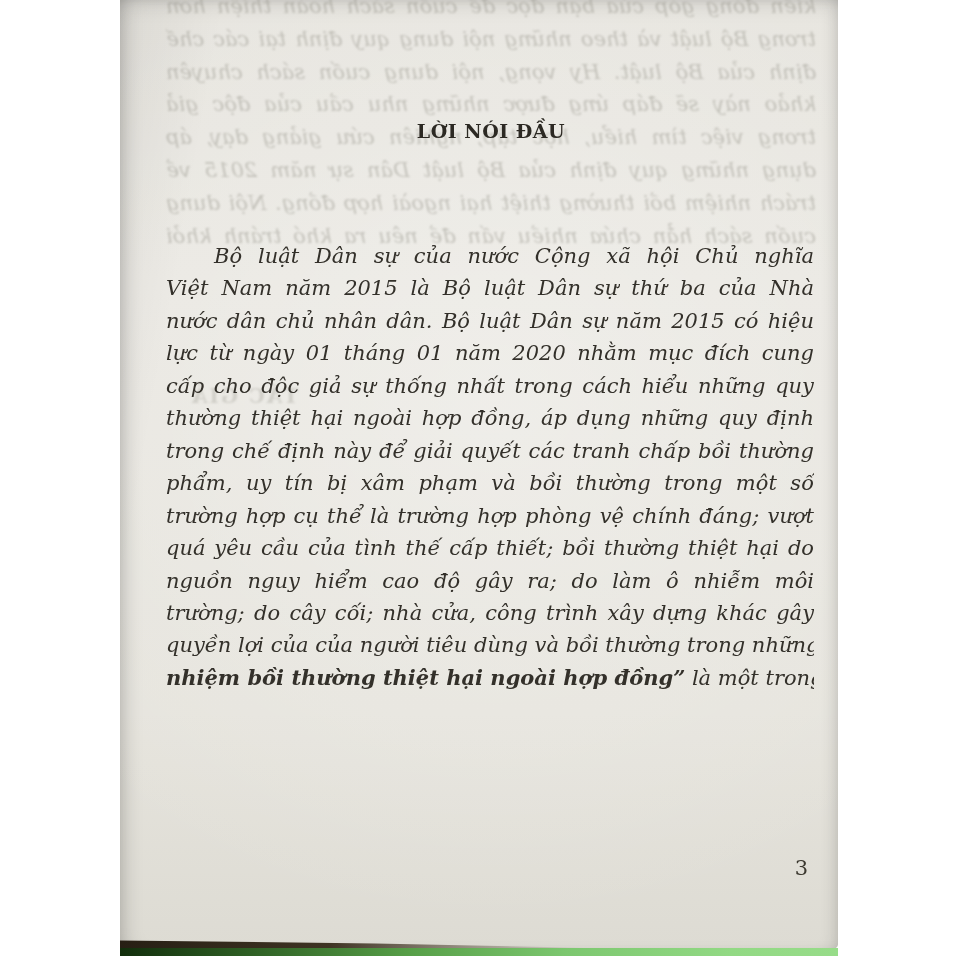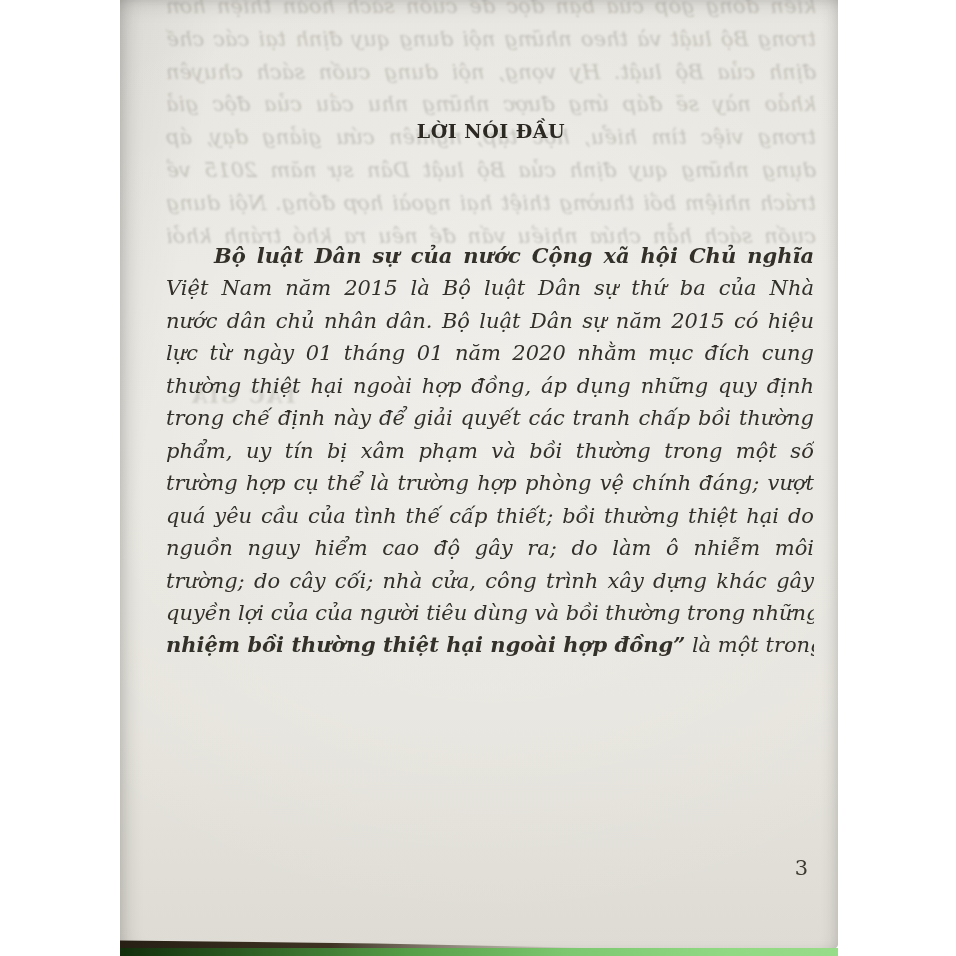--- a/index.html
+++ b/index.html
@@ -107,21 +107,21 @@
     color: #33302a;
     z-index: 3;
   }
   .body-paragraph .line {
     text-align: justify;
     text-align-last: justify;
     height: 32.46px;
     overflow: hidden;
     white-space: nowrap;
   }
-  .body-paragraph .line:first-child { text-indent: 48px; font-weight: bold; }
+  .body-paragraph .line:first-child { text-indent: 48px; }
   .body-paragraph .bold { font-weight: bold; }
 
   .page-number {
     position: absolute;
     left: 46px;
     top: 856px;
     width: 660px;
     text-align: right;
     padding-right: 18px;
     box-sizing: border-box;
@@ -175,20 +175,21 @@
 
     <div class="bleed-author">TÁC GIẢ</div>
 
     <div class="title">LỜI NÓI ĐẦU</div>
 
     <div class="body-paragraph">
         <div class="line"><span>Bộ luật Dân sự của nước Cộng xã hội Chủ nghĩa</span></div>
         <div class="line"><span>Việt Nam năm 2015 là Bộ luật Dân sự thứ ba của Nhà</span></div>
         <div class="line"><span>nước dân chủ nhân dân. Bộ luật Dân sự năm 2015 có hiệu</span></div>
         <div class="line"><span>lực từ ngày 01 tháng 01 năm 2020 nhằm mục đích cung</span></div>
+        <div class="line"><span>cấp cho độc giả sự thống nhất trong cách hiểu những quy</span></div>
         <div class="line"><span>thường thiệt hại ngoài hợp đồng, áp dụng những quy định</span></div>
         <div class="line"><span>trong chế định này để giải quyết các tranh chấp bồi thường</span></div>
         <div class="line"><span>phẩm, uy tín bị xâm phạm và bồi thường trong một số</span></div>
         <div class="line"><span>trường hợp cụ thể là trường hợp phòng vệ chính đáng; vượt</span></div>
         <div class="line"><span>quá yêu cầu của tình thế cấp thiết; bồi thường thiệt hại do</span></div>
         <div class="line"><span>nguồn nguy hiểm cao độ gây ra; do làm ô nhiễm môi</span></div>
         <div class="line"><span>trường; do cây cối; nhà cửa, công trình xây dựng khác gây</span></div>
         <div class="line"><span>quyền lợi của của người tiêu dùng và bồi thường trong những</span></div>
         <div class="line"><span class="bold">nhiệm bồi thường thiệt hại ngoài hợp đồng”</span><span> là một trong</span></div>
       </div>

